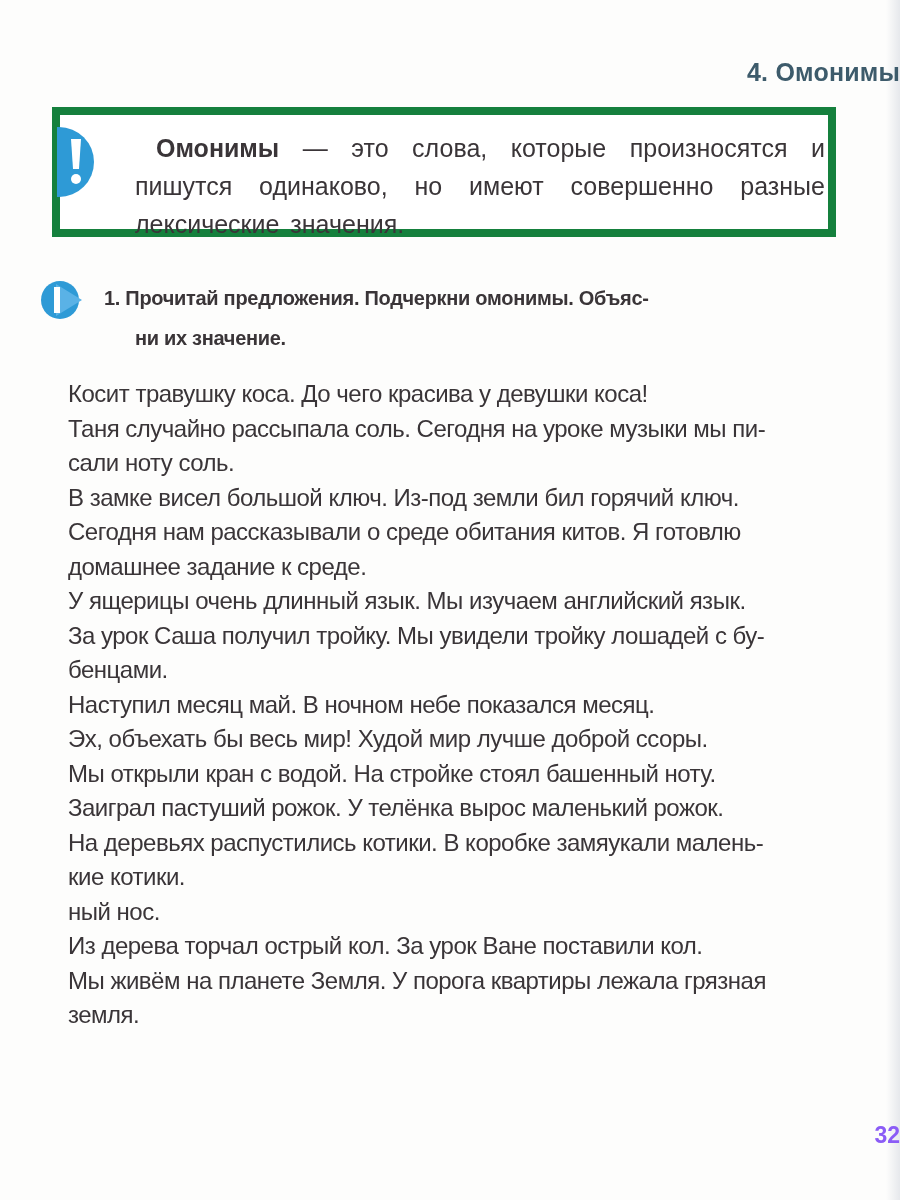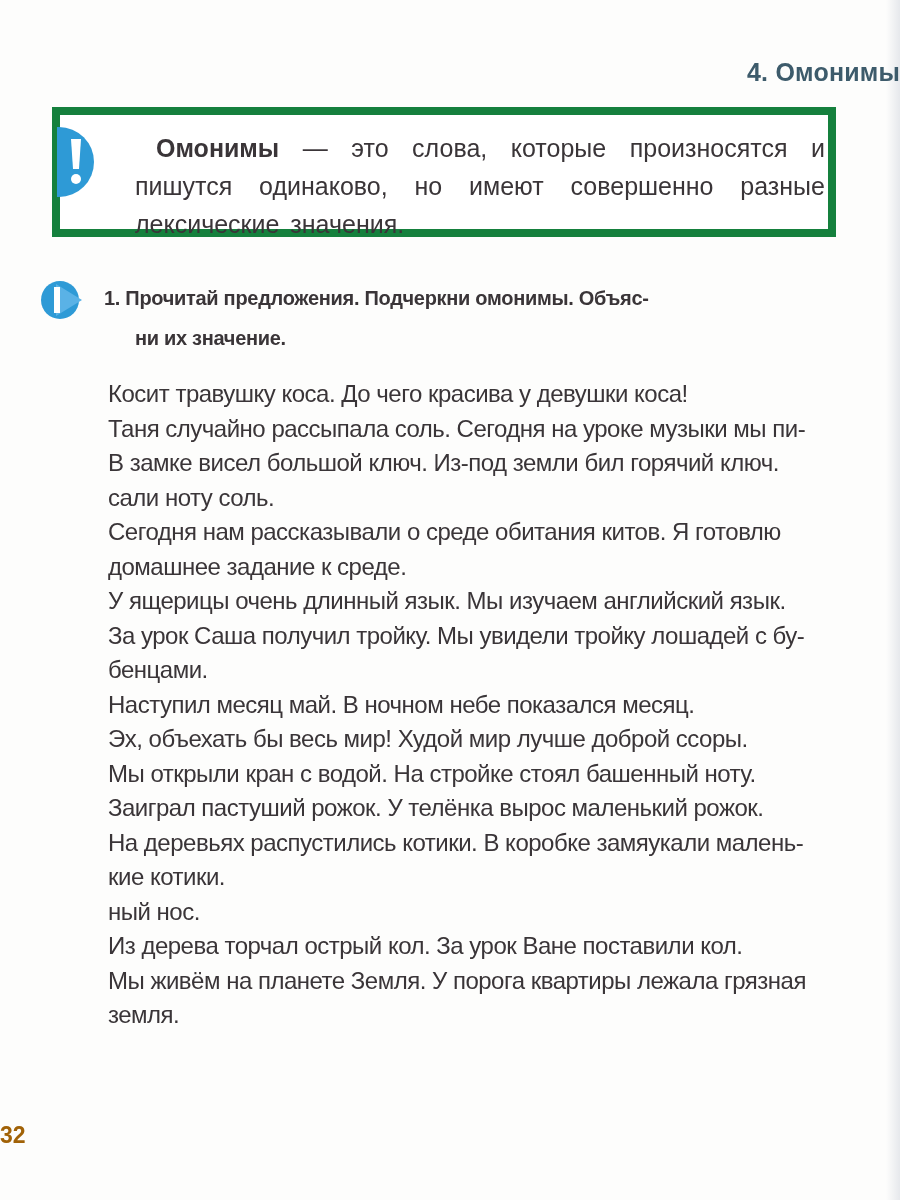--- a/index.html
+++ b/index.html
@@ -96,34 +96,33 @@
     }
     .sentences {
       position: absolute;
       left: 68px;
       top: 377px;
       width: 790px;
       font-size: 24px;
       line-height: 34.5px;
       color: #3a3538;
       letter-spacing: -0.5px;
-      margin-left: 40px;
     }
     .sentences .line {
       white-space: nowrap;
     }
     .page-number {
       position: absolute;
       top: 1122px;
       left: 0;
       width: 900px;
-      text-align: left;
+      text-align: right;
       font-size: 23px;
       font-weight: bold;
-      color: #a16207;
+      color: #8b5cf6;
     }
   </style>
 </head>
 <body>
 
 <div class="page-edge"></div>
 
 <h1 class="section-title" style="margin:0;">4. Омонимы</h1>
 
 <div class="rule-box">
@@ -146,22 +145,22 @@
   </svg>
   <div class="task-text">
     <div>1.  Прочитай предложения. Подчеркни омонимы. Объяс-</div>
     <div style="padding-left:31px;">ни их значение.</div>
   </div>
 </div>
 
 <div class="sentences">
   <div class="line">Косит травушку коса. До чего красива у девушки коса!</div>
   <div class="line">Таня случайно рассыпала соль. Сегодня на уроке музыки мы пи-</div>
+  <div class="line">сали ноту соль.</div>
   <div class="line">В замке висел большой ключ. Из-под земли бил горячий ключ.</div>
-  <div class="line">сали ноту соль.</div>
   <div class="line">Сегодня нам рассказывали о среде обитания китов. Я готовлю</div>
   <div class="line">домашнее задание к среде.</div>
   <div class="line">У ящерицы очень длинный язык. Мы изучаем английский язык.</div>
   <div class="line">За урок Саша получил тройку. Мы увидели тройку лошадей с бу-</div>
   <div class="line">бенцами.</div>
   <div class="line">Наступил месяц май. В ночном небе показался месяц.</div>
   <div class="line">Эх, объехать бы весь мир! Худой мир лучше доброй ссоры.</div>
   <div class="line">Мы открыли кран с водой. На стройке стоял башенный ноту.</div>
   <div class="line">Заиграл пастуший рожок. У телёнка вырос маленький рожок.</div>
   <div class="line">На деревьях распустились котики. В коробке замяукали малень-</div>

